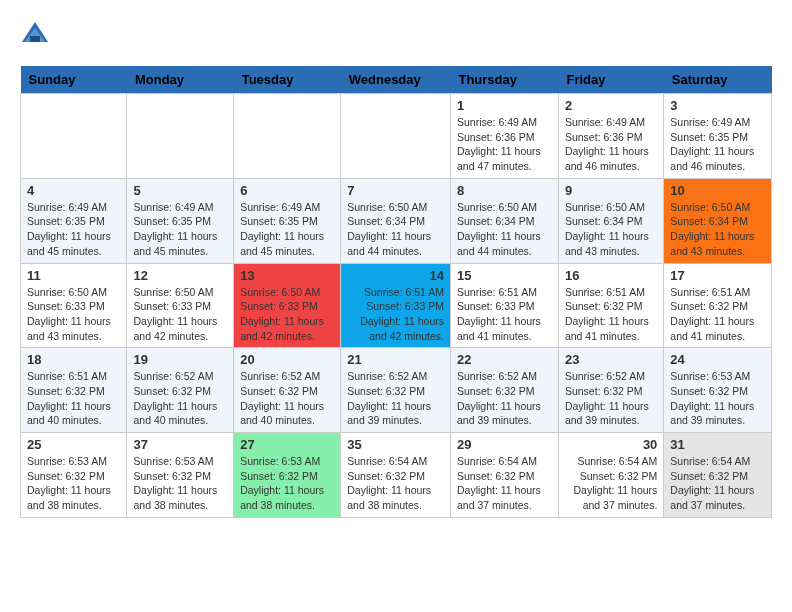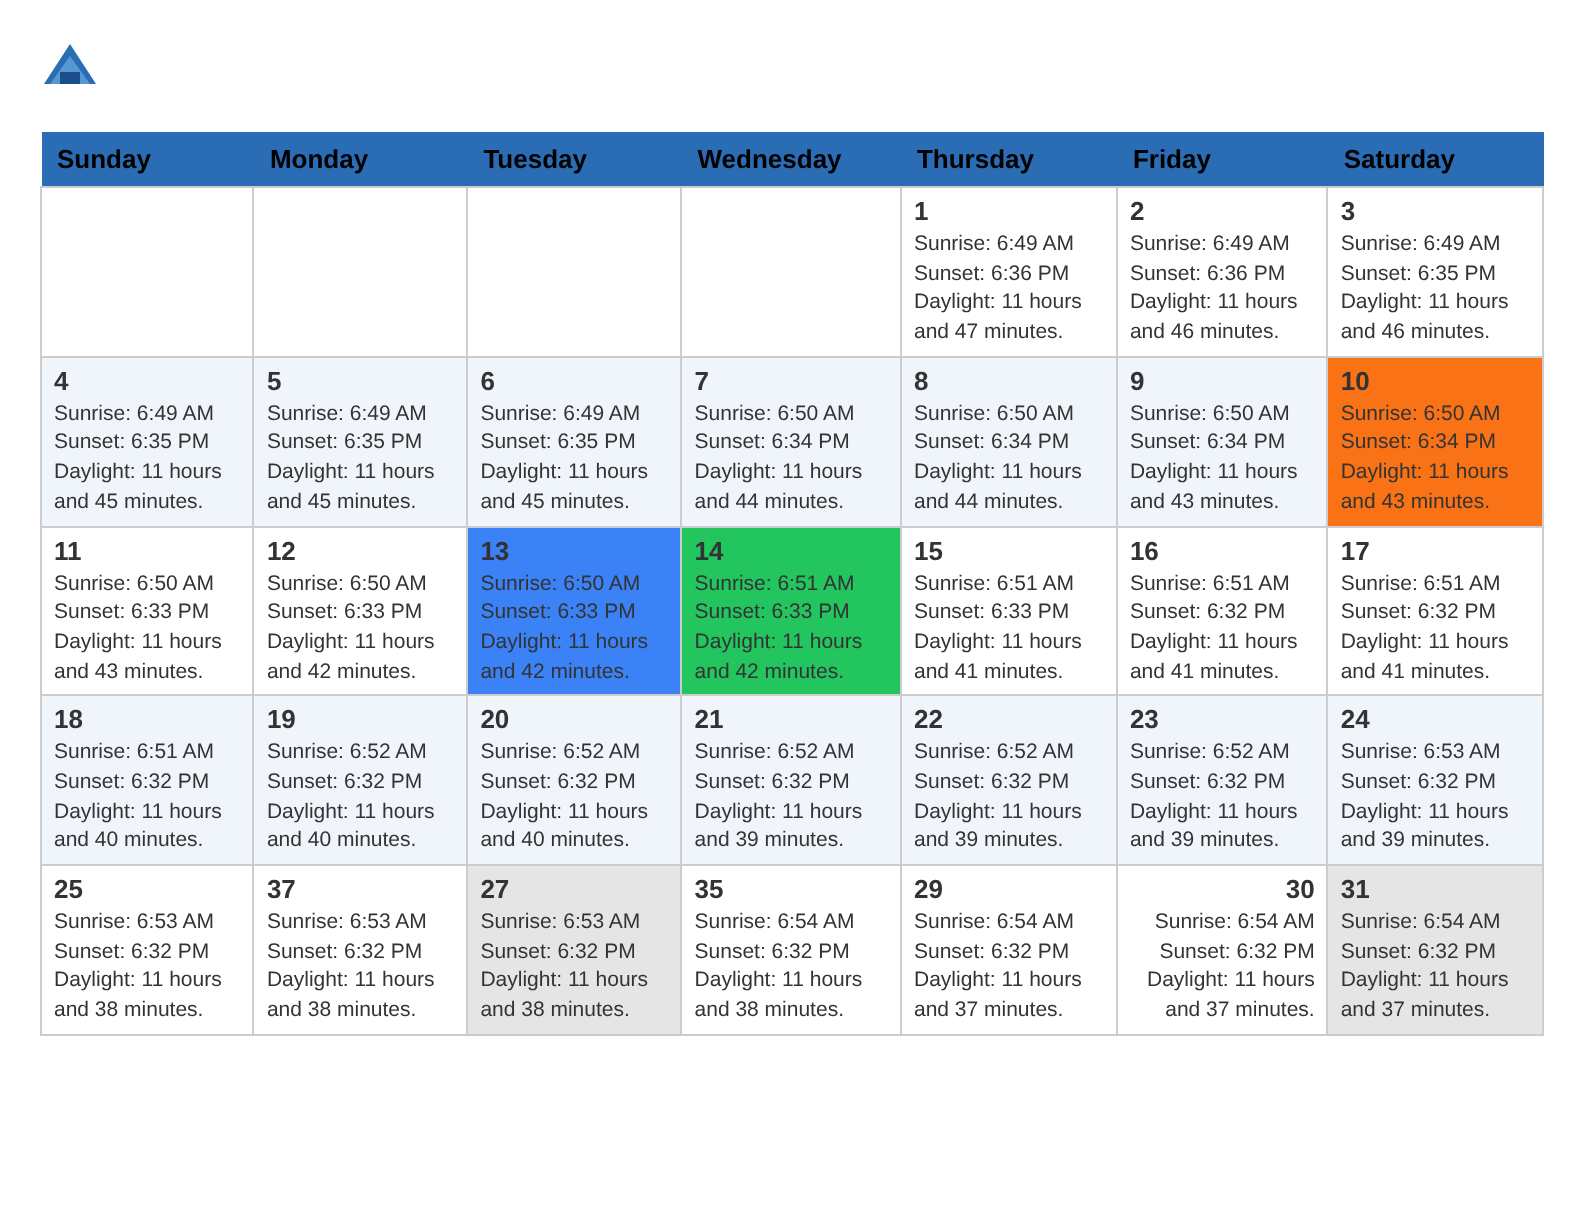--- a/index.html
+++ b/index.html
@@ -202,27 +202,27 @@
           <div class="day-info" style="white-space: pre-line;">Sunrise: 6:50 AM
 Sunset: 6:33 PM
 Daylight: 11 hours and 43 minutes.</div>
         </td>
         <td style="background-color: rgb(255, 255, 255);">
           <div class="day-number">12</div>
           <div class="day-info" style="white-space: pre-line;">Sunrise: 6:50 AM
 Sunset: 6:33 PM
 Daylight: 11 hours and 42 minutes.</div>
         </td>
-        <td style="background-color: #3b82f6;">
+        <td style="background-color: #ef4444;">
           <div class="day-number">13</div>
           <div class="day-info" style="white-space: pre-line;">Sunrise: 6:50 AM
 Sunset: 6:33 PM
 Daylight: 11 hours and 42 minutes.</div>
         </td>
-        <td style="background-color: #22c55e;">
+        <td style="background-color: #0ea5e9; text-align: right;">
           <div class="day-number">14</div>
           <div class="day-info" style="white-space: pre-line;">Sunrise: 6:51 AM
 Sunset: 6:33 PM
 Daylight: 11 hours and 42 minutes.</div>
         </td>
         <td style="background-color: rgb(255, 255, 255);">
           <div class="day-number">15</div>
           <div class="day-info" style="white-space: pre-line;">Sunrise: 6:51 AM
 Sunset: 6:33 PM
 Daylight: 11 hours and 41 minutes.</div>
@@ -290,21 +290,21 @@
           <div class="day-info" style="white-space: pre-line;">Sunrise: 6:53 AM
 Sunset: 6:32 PM
 Daylight: 11 hours and 38 minutes.</div>
         </td>
         <td style="background-color: rgb(255, 255, 255);">
           <div class="day-number">37</div>
           <div class="day-info" style="white-space: pre-line;">Sunrise: 6:53 AM
 Sunset: 6:32 PM
 Daylight: 11 hours and 38 minutes.</div>
         </td>
-        <td style="background-color: #e5e5e5;">
+        <td style="background-color: #86efac;">
           <div class="day-number">27</div>
           <div class="day-info" style="white-space: pre-line;">Sunrise: 6:53 AM
 Sunset: 6:32 PM
 Daylight: 11 hours and 38 minutes.</div>
         </td>
         <td style="background-color: rgb(255, 255, 255);">
           <div class="day-number">35</div>
           <div class="day-info" style="white-space: pre-line;">Sunrise: 6:54 AM
 Sunset: 6:32 PM
 Daylight: 11 hours and 38 minutes.</div>

